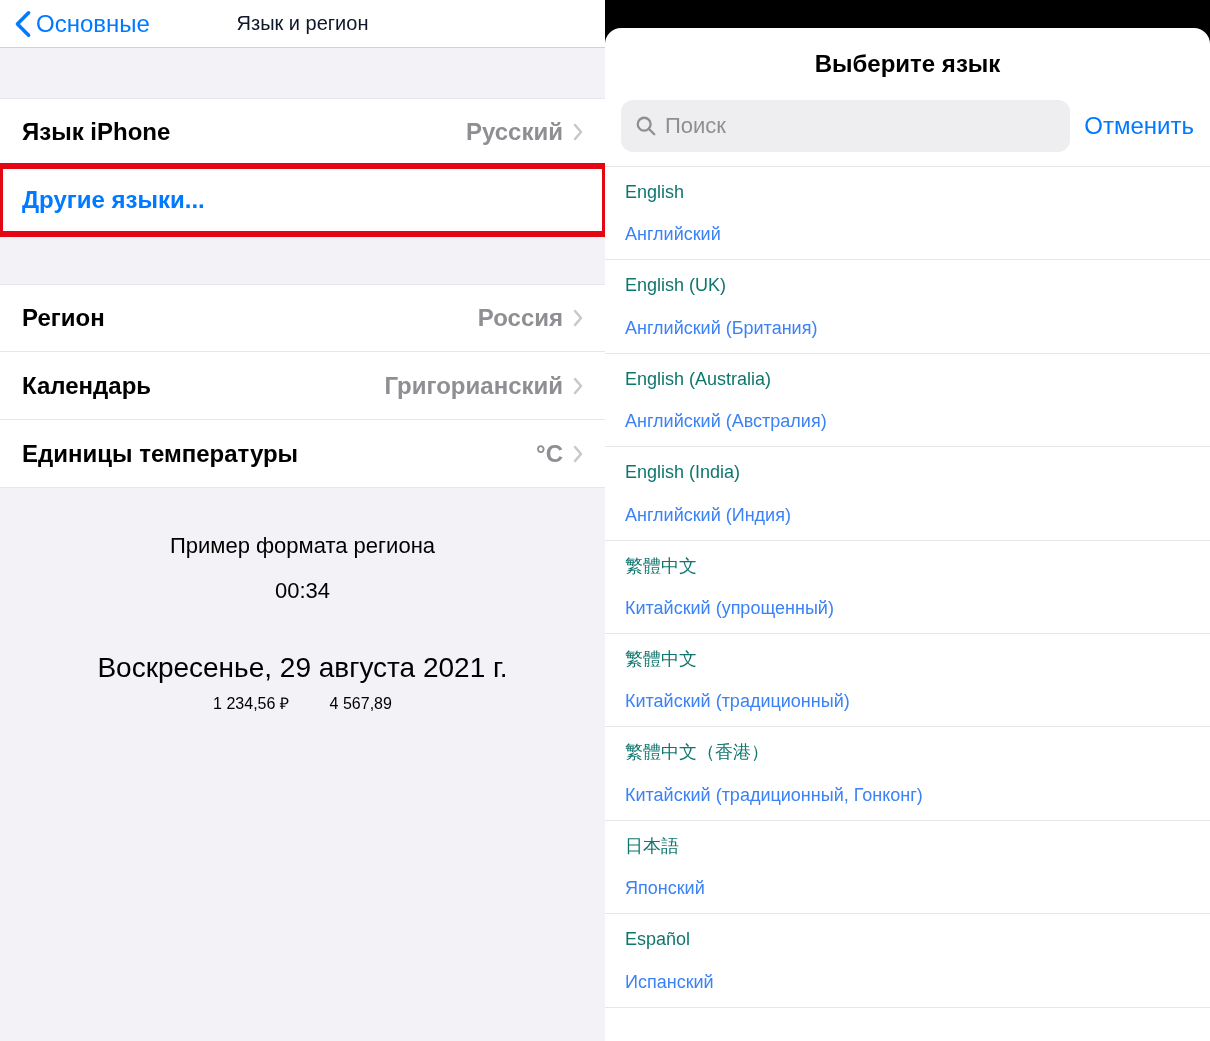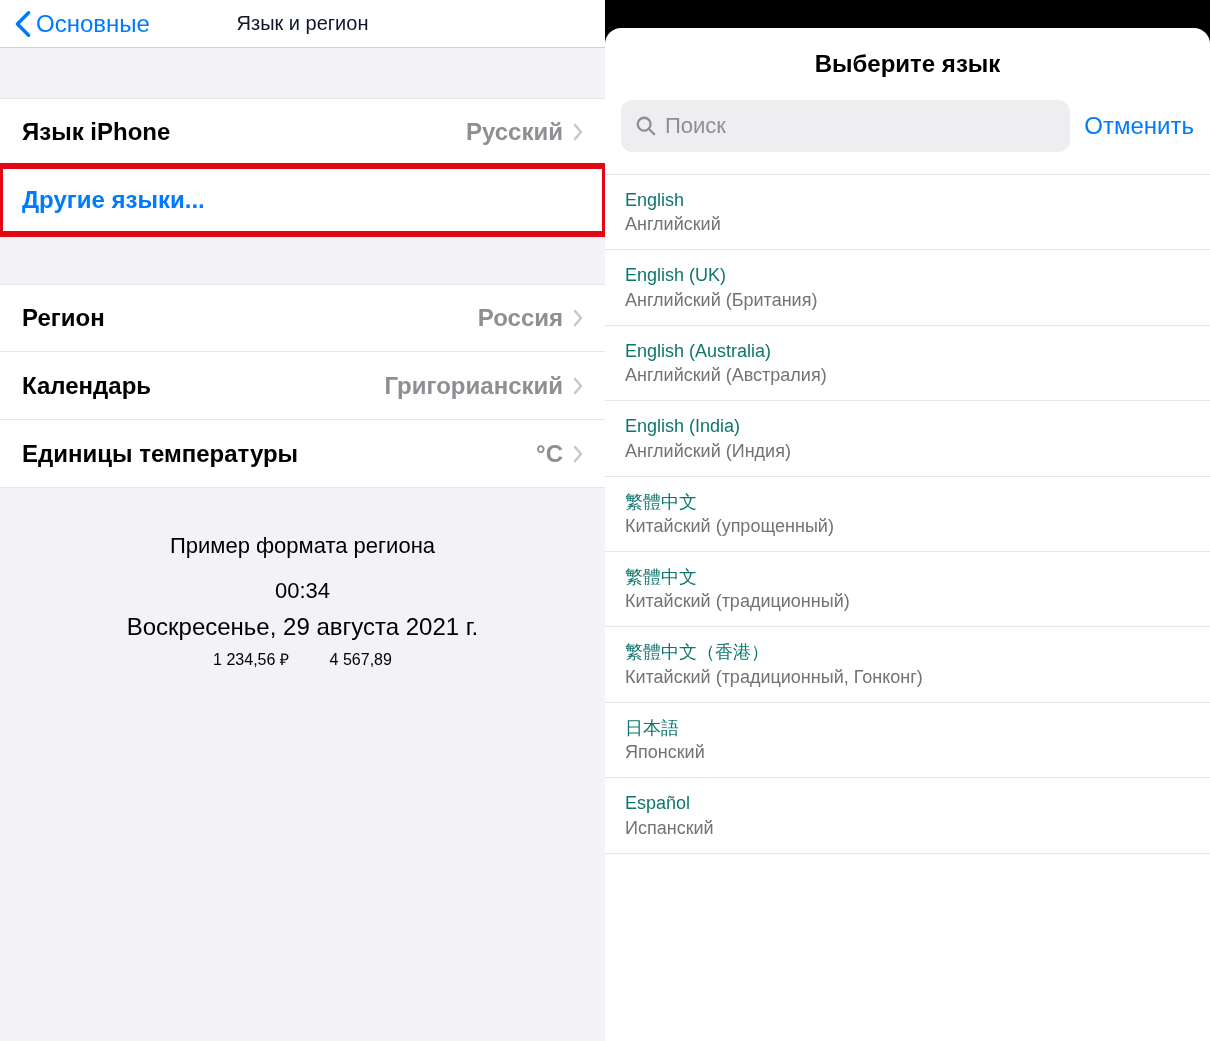--- a/index.html
+++ b/index.html
@@ -76,21 +76,21 @@
   }
   .format-example {
     text-align: center;
     padding: 40px 20px;
     color: #000;
     font-size: 22px;
     line-height: 1.6;
   }
   .format-example .heading { font-size: 22px; margin-bottom: 10px; }
   .format-example .time { font-size: 22px; }
-  .format-example .date { font-size: 24px; }
+  .format-example .date { font-size: 28px; margin-top: 38px; }
   .format-example .nums { font-size: 16px; }
   .format-example .nums span { margin: 0 18px; }
 
   
   .right { background: #000; display:flex; flex-direction:column; }
   .notch-bar { height: 28px; background: #000; }
   .sheet {
     flex:1;
     background: #fff;
     border-top-left-radius: 16px;
@@ -101,21 +101,21 @@
   }
   .sheet-header {
     text-align: center;
     padding: 22px 10px 16px;
   }
   .sheet-title { font-size: 24px; font-weight: 600; }
   .search-row {
     display: flex;
     align-items: center;
     gap: 14px;
-    padding: 6px 16px 22px;
+    padding: 6px 16px 14px;
     border-bottom: 1px solid #e5e5ea;
   }
   .search-field {
     flex: 1;
     background: #eeeef0;
     border-radius: 12px;
     height: 52px;
     display: flex;
     align-items: center;
     padding: 0 14px;
@@ -137,21 +137,21 @@
     cursor: pointer;
     white-space: nowrap;
   }
   .lang-list { flex:1; overflow-y:auto; }
   .lang-row {
     padding: 14px 20px;
     border-bottom: 1px solid #e5e5ea;
     cursor: pointer;
   }
   .lang-name { font-size: 18px; color: #0f766e; line-height: 1.3; }
-  .lang-sub { font-size: 18px; color: #737373; margin-top: 2px; }
+  .lang-sub { font-size: 18px; color: #3b82f6; margin-top: 20px; }
 </style>
 </head>
 <body>
 
 <div class="pane left">
   <div class="nav-bar">
     <div class="back-btn">
       <svg class="back-chevron" viewBox="0 0 12 20" fill="none" stroke="currentColor" stroke-width="2.5" stroke-linecap="round" stroke-linejoin="round">
           <polyline points="10,2 2,10 10,18"></polyline>
         </svg>

